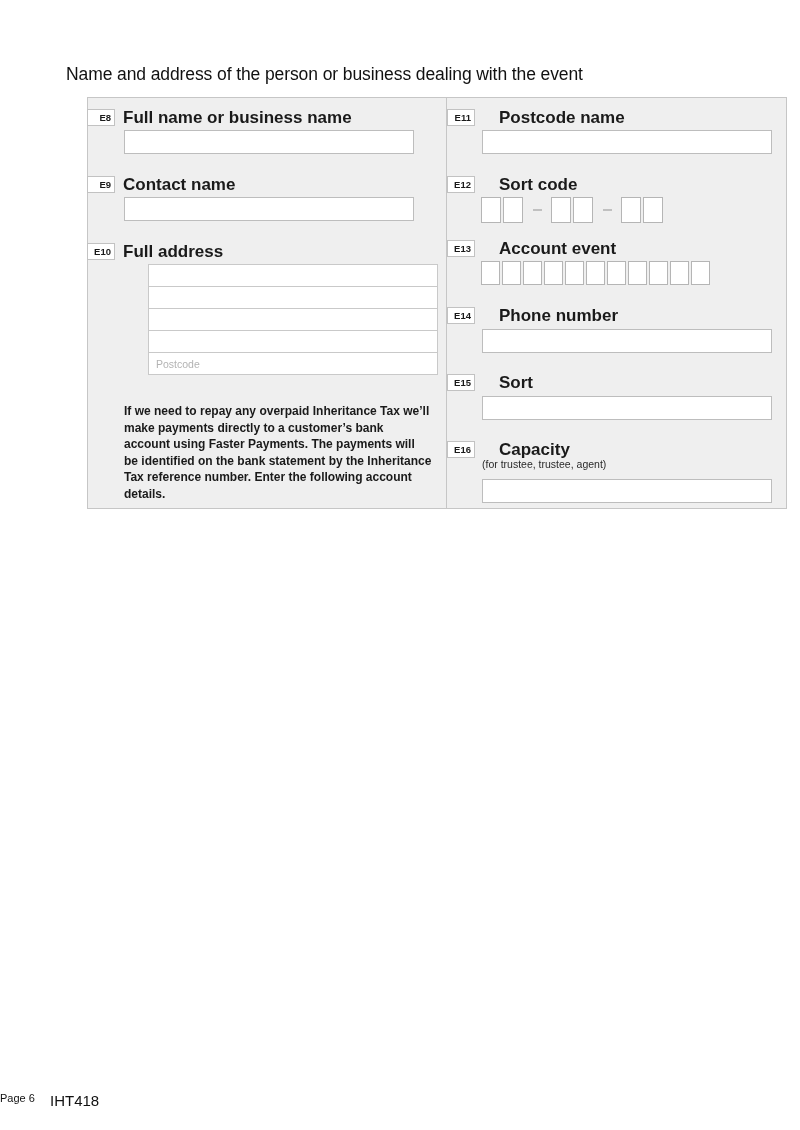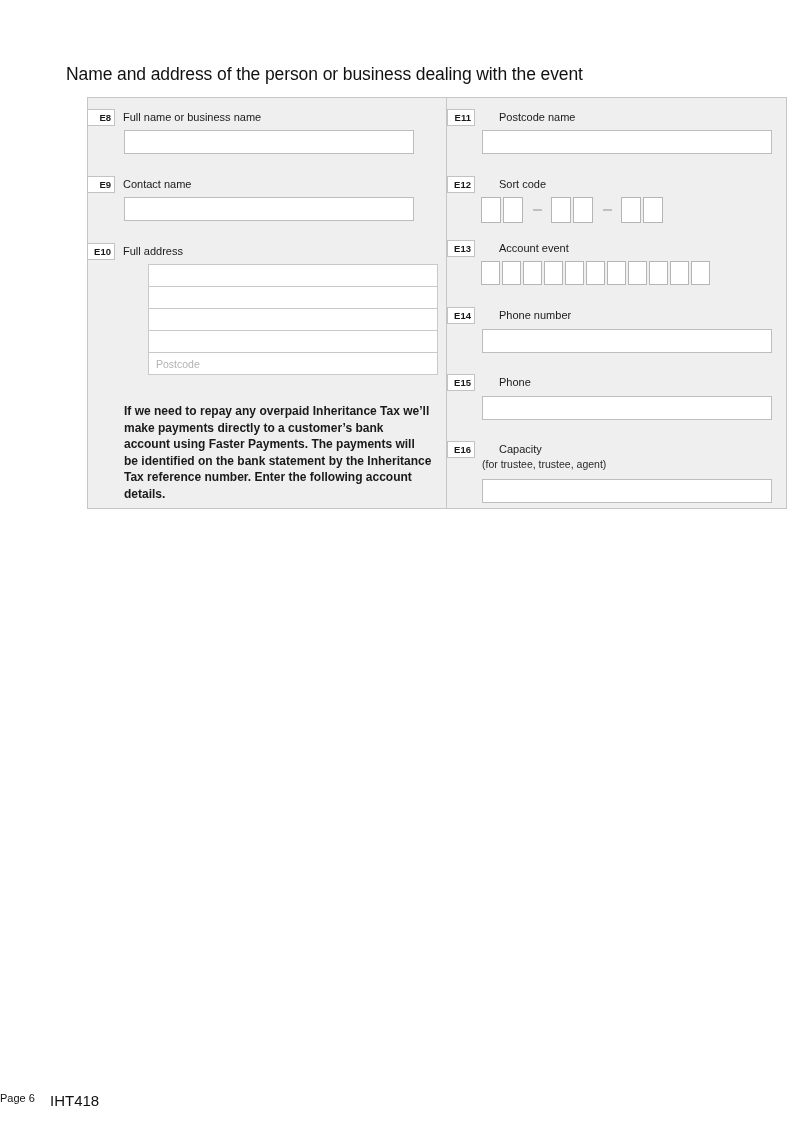--- a/index.html
+++ b/index.html
@@ -22,21 +22,21 @@
   }
   .row { position:absolute; display:flex; align-items:flex-start; }
   .row.lcol { left:-1px; }
   .row.rcol { left:359px;gap:16px; }
   .ref {
     display:inline-flex; justify-content:flex-end; align-items:center;
     width:28px; height:17px; background:#ffffff; border:1px solid #c2c2c2;
     font-size:9.5px; font-weight:bold; padding-right:3px; flex:0 0 auto;
   }
   .flabel {
-    margin-left:8px; font-size:11px; font-weight:normal; line-height:17px;text-align:right;
+    margin-left:8px; font-size:17px; font-weight:bold; line-height:17px;text-align:right;
   }
   .hint {
     position:absolute; font-size:10.5px; font-weight:normal; color:#2a2a2a;
   }
   .input {
     position:absolute; width:290px; height:24px; background:#ffffff;
     border:1px solid #bdbdbd; font:11px "Liberation Sans", sans-serif;
     color:#1a1a1a; padding:0 7px; border-radius:0; outline:none;
   }
   .input.lpos { left:36px; }
@@ -159,21 +159,21 @@
       </div>
 
     <div class="row rcol" style="top:209px">
       <span class="ref">E14</span>
       <span class="flabel">Phone number</span>
     </div>
     <input class="input rpos" style="top: 231px;">
 
     <div class="row rcol" style="top:276px">
       <span class="ref">E15</span>
-      <span class="flabel">Phone</span>
+      <span class="flabel">Sort</span>
     </div>
     <input class="input rpos" style="top: 298px;">
 
     <div class="row rcol" style="top:343px">
       <span class="ref">E16</span>
       <span class="flabel">Capacity</span>
     </div>
     <div class="hint" style="left:394px; top:360px">(for trustee, trustee, agent)</div>
     <input class="input rpos" style="top: 381px;">
   </div>

